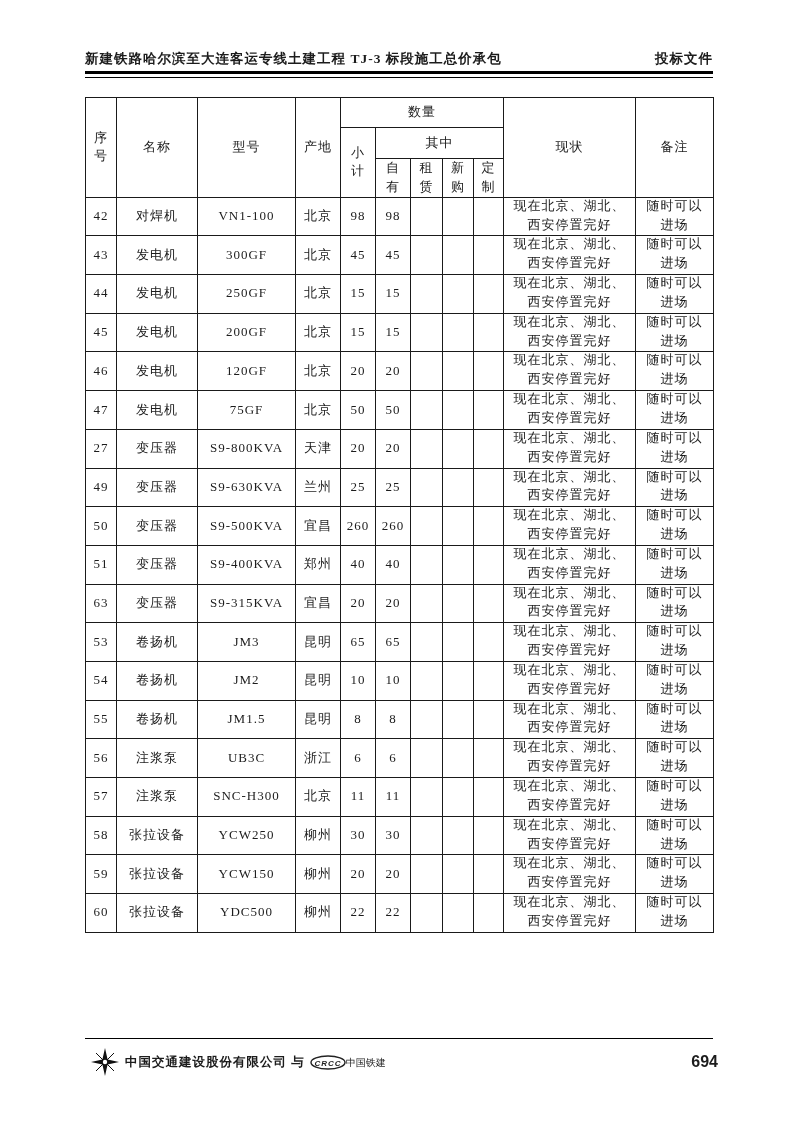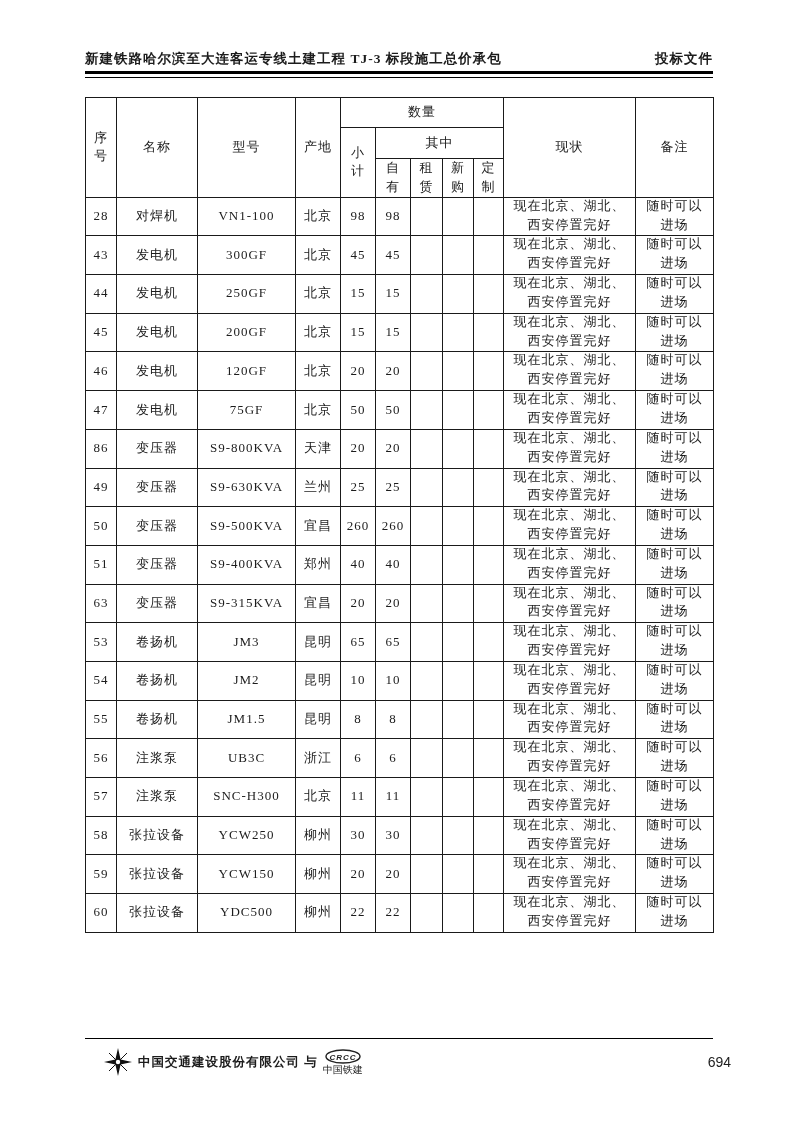--- a/index.html
+++ b/index.html
@@ -27,30 +27,30 @@
 
   
   .note{position:absolute;left:85px;top:928px;width:640px;font-size:15px;
         letter-spacing:0.6px;}
   .note div{height:47px;line-height:47px;white-space:nowrap;}
   .note .l1{padding-left:28px;}
 
   
   .footer-rule{position:absolute;left:85px;top:1038px;width:628px;
                border-top:1.5px solid #000;height:0;}
-  .page-footer{position:absolute;left:103px;top:1044px;width:628px;height:36px;
+  .page-footer{position:absolute;left:90px;top:1044px;width:628px;height:36px;
                display:flex;align-items:center;font-size:12.5px;font-weight:bold;
                letter-spacing:1px;}
   .star-logo{width:30px;height:30px;margin-right:5px;flex:0 0 auto;display:flex;
              align-items:center;justify-content:center;}
-  .crcc-logo{display:inline-flex;flex-direction:column;align-items:center;
+  .crcc-logo{display:inline-flex;align-items:center;
              margin:0 5px;flex:0 0 auto;line-height:1;}
   .crcc-cap{font-size:10px;letter-spacing:0;font-weight:normal;margin-top:1px;}
   .f-spacer{flex:1 1 auto;}
-  .page-num{font-weight:normal;letter-spacing:0;font-size:14px;
+  .page-num{font-weight:bold;letter-spacing:0;font-size:16px;
             font-family:"Liberation Sans","DejaVu Sans",sans-serif;}
 </style>
 </head>
 <body>
 
 <div class="page">
 
   <div class="doc-header">
     <span>新建铁路哈尔滨至大连客运专线土建工程 TJ-3 标段施工总价承包</span>
     <span>投标文件</span>
@@ -93,21 +93,21 @@
         <th>租
 赁</th>
         <th>新
 购</th>
         <th>定
 制</th>
       </tr>
     </thead>
     <tbody>
         <tr>
-    <td class="num">28</td>
+    <td class="num">42</td>
     <td>对焊机</td>
     <td class="num">VN1-100</td>
     <td>北京</td>
     <td class="num">98</td>
     <td class="num">98</td>
     <td class="num"></td>
     <td class="num"></td>
     <td class="num"></td>
     <td class="small-txt">现在北京、湖北、
 西安停置完好</td>
@@ -183,21 +183,21 @@
     <td class="num">50</td>
     <td class="num"></td>
     <td class="num"></td>
     <td class="num"></td>
     <td class="small-txt">现在北京、湖北、
 西安停置完好</td>
     <td class="small-txt">随时可以
 进场</td>
   </tr>
         <tr>
-    <td class="num">86</td>
+    <td class="num">27</td>
     <td>变压器</td>
     <td class="num">S9-800KVA</td>
     <td>天津</td>
     <td class="num">20</td>
     <td class="num">20</td>
     <td class="num"></td>
     <td class="num"></td>
     <td class="num"></td>
     <td class="small-txt">现在北京、湖北、
 西安停置完好</td>

